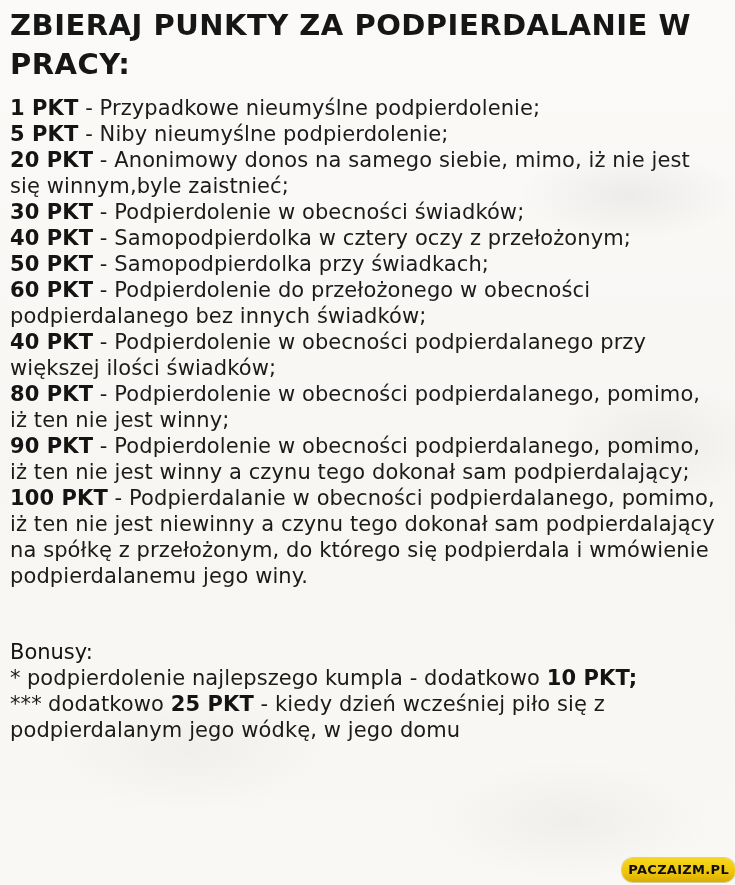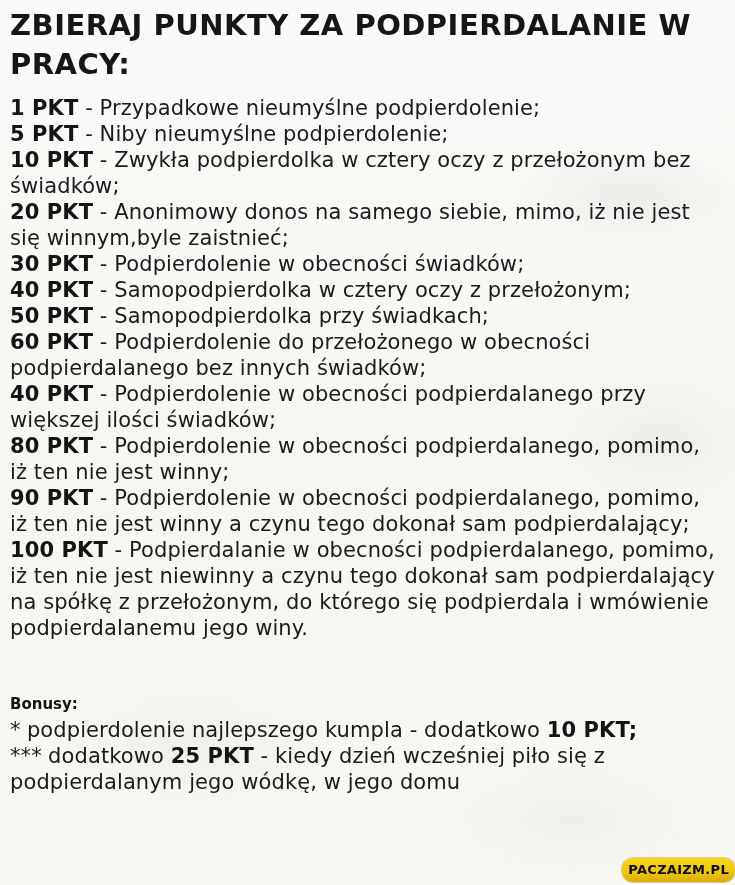--- a/index.html
+++ b/index.html
@@ -46,23 +46,23 @@
     letter-spacing: 0.1px;
   }
   .pts {
     font-weight: 700;
     margin-right: 0.32em;
     color: #141414;
   }
   .bonus-section { margin-top: 50px; }
   .bonus-heading {
     margin: 0;
-    font-size: 15px;
+    font-size: 21px;
     line-height: 26px;
-    font-weight: 700;
+    font-weight: 400;
     color: #141414;
   }
   .bonus-item {
     margin: 0;
     font-size: 21px;
     line-height: 26px;
     letter-spacing: 0.1px;
   }
   .stars { margin-right: 0.30em; }
   .bonus-bold { font-weight: 700; color: #141414; }
@@ -88,21 +88,20 @@
 <div class="smudge s3"></div>
 <div class="smudge s4"></div>
 
 <div class="sheet">
 
   <h1 class="doc-title">ZBIERAJ PUNKTY ZA PODPIERDALANIE W PRACY:</h1>
 
   <div>
     <p class="item"><b class="pts">1 PKT</b><span class="desc">- Przypadkowe nieumyślne podpierdolenie;</span></p>
     <p class="item"><b class="pts">5 PKT</b><span class="desc">- Niby nieumyślne podpierdolenie;</span></p>
-    <p class="item"><b class="pts">10 PKT</b><span class="desc">- Zwykła podpierdolka w cztery oczy z przełożonym bez świadków;</span></p>
     <p class="item"><b class="pts">20 PKT</b><span class="desc">- Anonimowy donos na samego siebie, mimo, iż nie jest się winnym,byle zaistnieć;</span></p>
     <p class="item"><b class="pts">30 PKT</b><span class="desc">- Podpierdolenie w obecności świadków;</span></p>
     <p class="item"><b class="pts">40 PKT</b><span class="desc">- Samopodpierdolka w cztery oczy z przełożonym;</span></p>
     <p class="item"><b class="pts">50 PKT</b><span class="desc">- Samopodpierdolka przy świadkach;</span></p>
     <p class="item"><b class="pts">60 PKT</b><span class="desc">- Podpierdolenie do przełożonego w obecności podpierdalanego bez innych świadków;</span></p>
     <p class="item"><b class="pts">40 PKT</b><span class="desc">- Podpierdolenie w obecności podpierdalanego przy większej ilości świadków;</span></p>
     <p class="item"><b class="pts">80 PKT</b><span class="desc">- Podpierdolenie w obecności podpierdalanego, pomimo, iż ten nie jest winny;</span></p>
     <p class="item"><b class="pts">90 PKT</b><span class="desc">- Podpierdolenie w obecności podpierdalanego, pomimo, iż ten nie jest winny a czynu tego dokonał sam podpierdalający;</span></p>
     <p class="item"><b class="pts">100 PKT</b><span class="desc">- Podpierdalanie w obecności podpierdalanego, pomimo, iż ten nie jest niewinny a czynu tego dokonał sam podpierdalający na spółkę z przełożonym, do którego się podpierdala i wmówienie podpierdalanemu jego winy.</span></p>
   </div>

